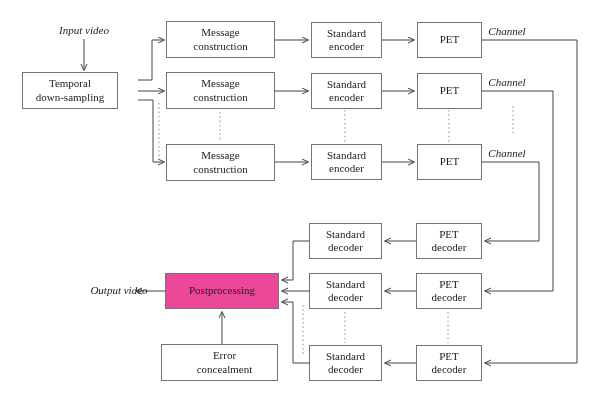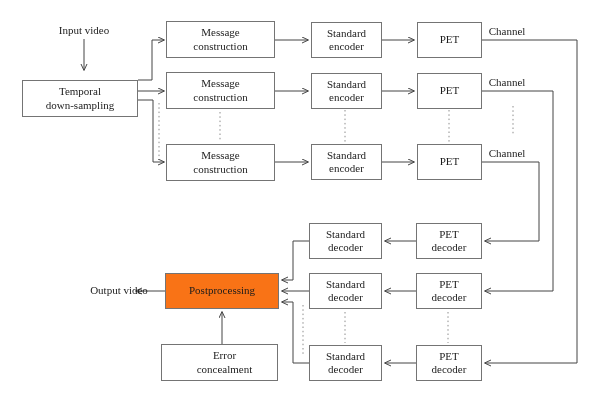--- a/index.html
+++ b/index.html
@@ -25,20 +25,21 @@
     font-size: 11px;
     line-height: 1.22;
     box-sizing: border-box;
   }
   .node.box {
     border: 1px solid #747474;
     background: #ffffff;
   }
   .node.label {
     background: transparent;
+    font-style: italic;
   }
 </style>
 </head>
 <body>
 
 <div id="canvas" style="background: rgb(255, 255, 255);">
   <svg id="edges" xmlns="http://www.w3.org/2000/svg" width="600" height="403" viewBox="0 0 600 403">
       <defs>
         <marker id="arrow" markerWidth="9" markerHeight="8" refX="6.5" refY="3.5" orient="auto" markerUnits="userSpaceOnUse">
           <path d="M0.5,0.5 L7,3.5 L0.5,6.5" fill="none" stroke="#454545" stroke-width="1"></path>
@@ -68,21 +69,21 @@
       <polyline points="159,103 159,157" fill="none" stroke="#8c8c8c" stroke-width="1" stroke-dasharray="1.5 2.8"></polyline>
       <polyline points="220,112 220,142" fill="none" stroke="#8c8c8c" stroke-width="1" stroke-dasharray="1.5 2.8"></polyline>
       <polyline points="345,110 345,142" fill="none" stroke="#8c8c8c" stroke-width="1" stroke-dasharray="1.5 2.8"></polyline>
       <polyline points="449,110 449,142" fill="none" stroke="#8c8c8c" stroke-width="1" stroke-dasharray="1.5 2.8"></polyline>
       <polyline points="513,106 513,136" fill="none" stroke="#8c8c8c" stroke-width="1" stroke-dasharray="1.5 2.8"></polyline>
       <polyline points="303,305 303,356" fill="none" stroke="#8c8c8c" stroke-width="1" stroke-dasharray="1.5 2.8"></polyline>
       <polyline points="345,312 345,343" fill="none" stroke="#8c8c8c" stroke-width="1" stroke-dasharray="1.5 2.8"></polyline>
       <polyline points="448,312 448,343" fill="none" stroke="#8c8c8c" stroke-width="1" stroke-dasharray="1.5 2.8"></polyline>
     </svg>
 <div class="node label" style="left: 52px; top: 24px; width: 64px; height: 14px; color: rgb(28, 28, 28);">Input video</div>
-    <div class="node box" style="left: 22px; top: 80px; width: 116px; height: 37px; color: rgb(28, 28, 28); border-color: rgb(116, 116, 116); background: rgb(255, 255, 255);">Temporal
+    <div class="node box" style="left: 22px; top: 72px; width: 96px; height: 37px; color: rgb(28, 28, 28); border-color: rgb(116, 116, 116); background: rgb(255, 255, 255);">Temporal
 down-sampling</div>
     <div class="node box" style="left: 166px; top: 21px; width: 109px; height: 37px; color: rgb(28, 28, 28); border-color: rgb(116, 116, 116); background: rgb(255, 255, 255);">Message
 construction</div>
     <div class="node box" style="left: 166px; top: 72px; width: 109px; height: 37px; color: rgb(28, 28, 28); border-color: rgb(116, 116, 116); background: rgb(255, 255, 255);">Message
 construction</div>
     <div class="node box" style="left: 166px; top: 144px; width: 109px; height: 37px; color: rgb(28, 28, 28); border-color: rgb(116, 116, 116); background: rgb(255, 255, 255);">Message
 construction</div>
     <div class="node box" style="left: 311px; top: 22px; width: 71px; height: 36px; color: rgb(28, 28, 28); border-color: rgb(116, 116, 116); background: rgb(255, 255, 255);">Standard
 encoder</div>
     <div class="node box" style="left: 311px; top: 73px; width: 71px; height: 36px; color: rgb(28, 28, 28); border-color: rgb(116, 116, 116); background: rgb(255, 255, 255);">Standard
@@ -100,17 +101,17 @@
     <div class="node box" style="left: 416px; top: 273px; width: 66px; height: 36px; color: rgb(28, 28, 28); border-color: rgb(116, 116, 116); background: rgb(255, 255, 255);">PET
 decoder</div>
     <div class="node box" style="left: 416px; top: 345px; width: 66px; height: 36px; color: rgb(28, 28, 28); border-color: rgb(116, 116, 116); background: rgb(255, 255, 255);">PET
 decoder</div>
     <div class="node box" style="left: 309px; top: 223px; width: 73px; height: 36px; color: rgb(28, 28, 28); border-color: rgb(116, 116, 116); background: rgb(255, 255, 255);">Standard
 decoder</div>
     <div class="node box" style="left: 309px; top: 273px; width: 73px; height: 36px; color: rgb(28, 28, 28); border-color: rgb(116, 116, 116); background: rgb(255, 255, 255);">Standard
 decoder</div>
     <div class="node box" style="left: 309px; top: 345px; width: 73px; height: 36px; color: rgb(28, 28, 28); border-color: rgb(116, 116, 116); background: rgb(255, 255, 255);">Standard
 decoder</div>
-    <div class="node box" style="left: 165px; top: 273px; width: 114px; height: 36px; color: rgb(28, 28, 28); border-color: rgb(116, 116, 116); background: #f97316;">Postprocessing</div>
+    <div class="node box" style="left: 165px; top: 273px; width: 114px; height: 36px; color: rgb(28, 28, 28); border-color: rgb(116, 116, 116); background: #ec4899;">Postprocessing</div>
     <div class="node box" style="left: 161px; top: 344px; width: 117px; height: 37px; color: rgb(28, 28, 28); border-color: rgb(116, 116, 116); background: rgb(255, 255, 255); padding-left: 10px;">Error
 concealment</div>
     <div class="node label" style="left: 63px; top: 284px; width: 66px; height: 14px; color: rgb(28, 28, 28); margin-left: 23px;">Output video</div>
   </div>
 
 </body></html>

